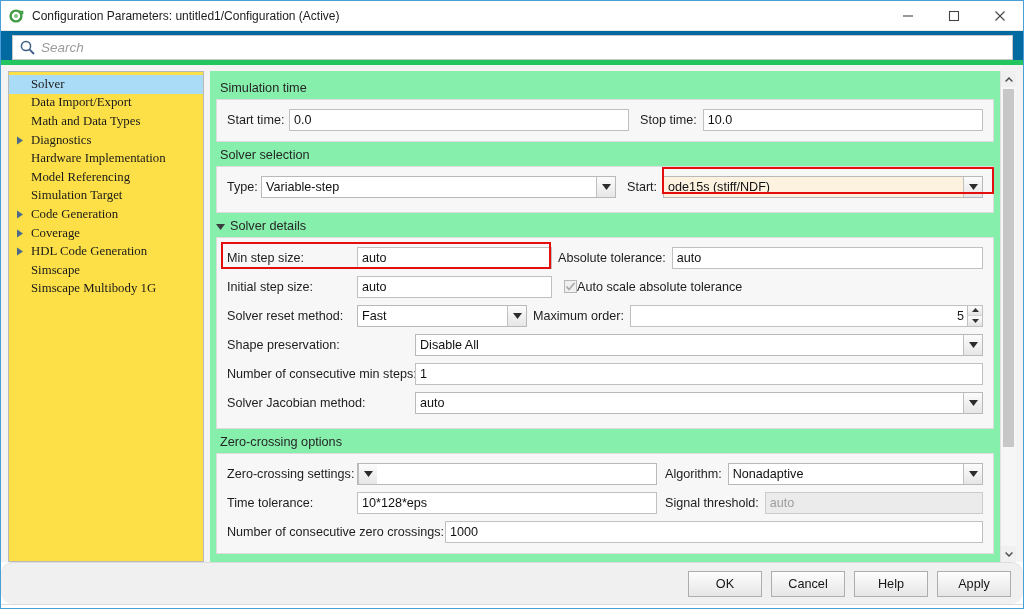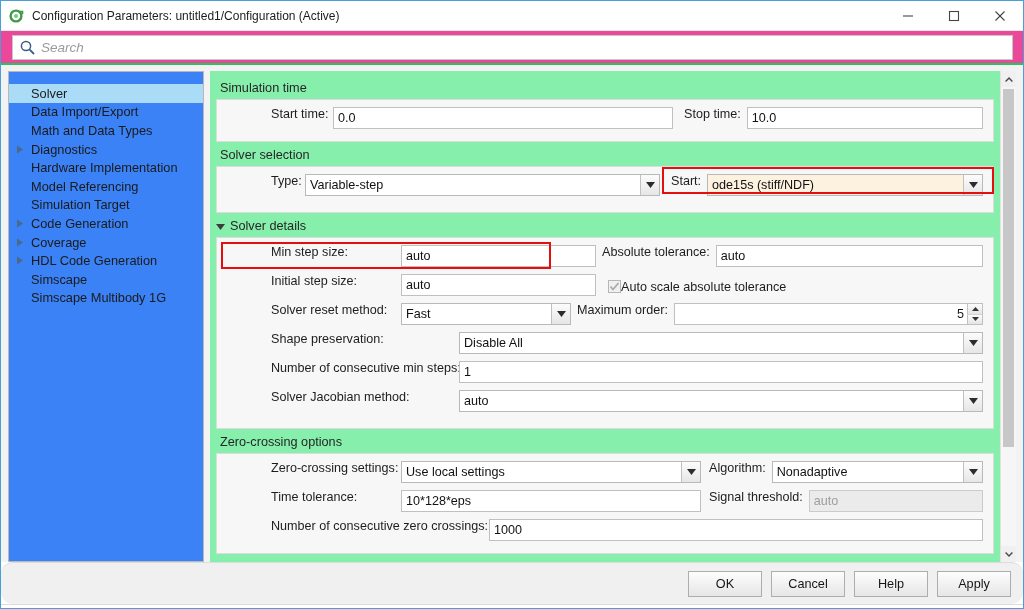--- a/index.html
+++ b/index.html
@@ -44,22 +44,22 @@
     width: 46px; height: 30px;
     display: flex; align-items: center; justify-content: center;
     cursor: default;
   }
   .winbtn svg { display: block; }
 
   
   .searchrow {
     height: 34px; min-height: 34px;
     padding: 4px 10px 22px 11px;
-    background: #ec4899;
-    border-bottom: 2px solid #22c55e;
+    background: #0369a1;
+    border-bottom: 5px solid #22c55e;
   }
   .searchbox {
     height: 25px; width: 100%;
     border: 1px solid #c6c6c6;
     background: #ffffff;
     display: flex; align-items: center;
     padding-left: 6px;
   }
   .searchbox .sicon { width: 17px; height: 17px; flex: none; margin-right: 5px;}
   .searchbox input {
@@ -77,24 +77,25 @@
     flex: 1 1 auto;
     display: flex;
     background: #f3f3f3;
     padding: 6px 7px 0 7px;
     min-height: 0;
   }
 
   
   .sidebar {
     width: 196px; min-width: 196px;
-    background: #3b82f6;
+    background: #fde047;
     border: 1px solid #b8b8b8;
-    padding-top: 12px;
+    padding-top: 3px;
     overflow: hidden;
+    font-family: Liberation Serif, serif;
   }
   .tree-item {
     height: 18.6px;
     display: flex; align-items: center;
     padding-left: 2px;
     font-size: 12.8px;
     color: #1a1a1a;
     cursor: default;
     white-space: nowrap;
   }
@@ -123,21 +124,21 @@
     font-size: 12.7px; color: #262626;
     margin: 6px 0 4px 4px;
   }
   .sect-title.collapser { margin-left: 0; display: flex; align-items: center; gap: 5px; }
   .group {
     border: 1px solid #dcdcdc;
     background: #f7f7f7;
     padding: 7px 10px 9px 10px;
   }
 
-  .row { display: flex; height: 25px; margin-bottom: 4px; margin-left: 44px; }
+  .row { display: flex; align-items: center; height: 25px; margin-bottom: 4px; }
   .row:last-child { margin-bottom: 0; }
   .lbl { font-size: 12.6px; color: #1d1d1d; white-space: nowrap; }
 
   .fld {
     height: 22px;
     border: 1px solid #c0c0c0;
     background: #ffffff;
     font-size: 12.6px;
     color: #111;
     display: flex; align-items: center;
@@ -484,21 +485,20 @@
           </div>
 
           <div class="redbox" style="left:4px; top:4px; width:330px; height:27px;"></div>
         </div>
 
         <div class="sect-title">Zero-crossing options</div>
         <div class="group">
           <div class="row">
             <span class="lbl" style="width:130px">Zero-crossing settings:</span>
             <div class="combo" style="width:300px">
-              <span class="cval">Use local settings</span>
               <span class="carrow">
                 <svg width="9" height="6" viewBox="0 0 9 6">
                     <polygon points="0,0 9,0 4.5,6" fill="#2c2c2c"></polygon>
                   </svg>
               </span>
             </div>
             <span class="lbl" style="margin-left:8px">Algorithm:</span>
             <div class="combo" style="flex:1 1 auto;margin-left:6px">
               <span class="cval">Nonadaptive</span>
               <span class="carrow">

